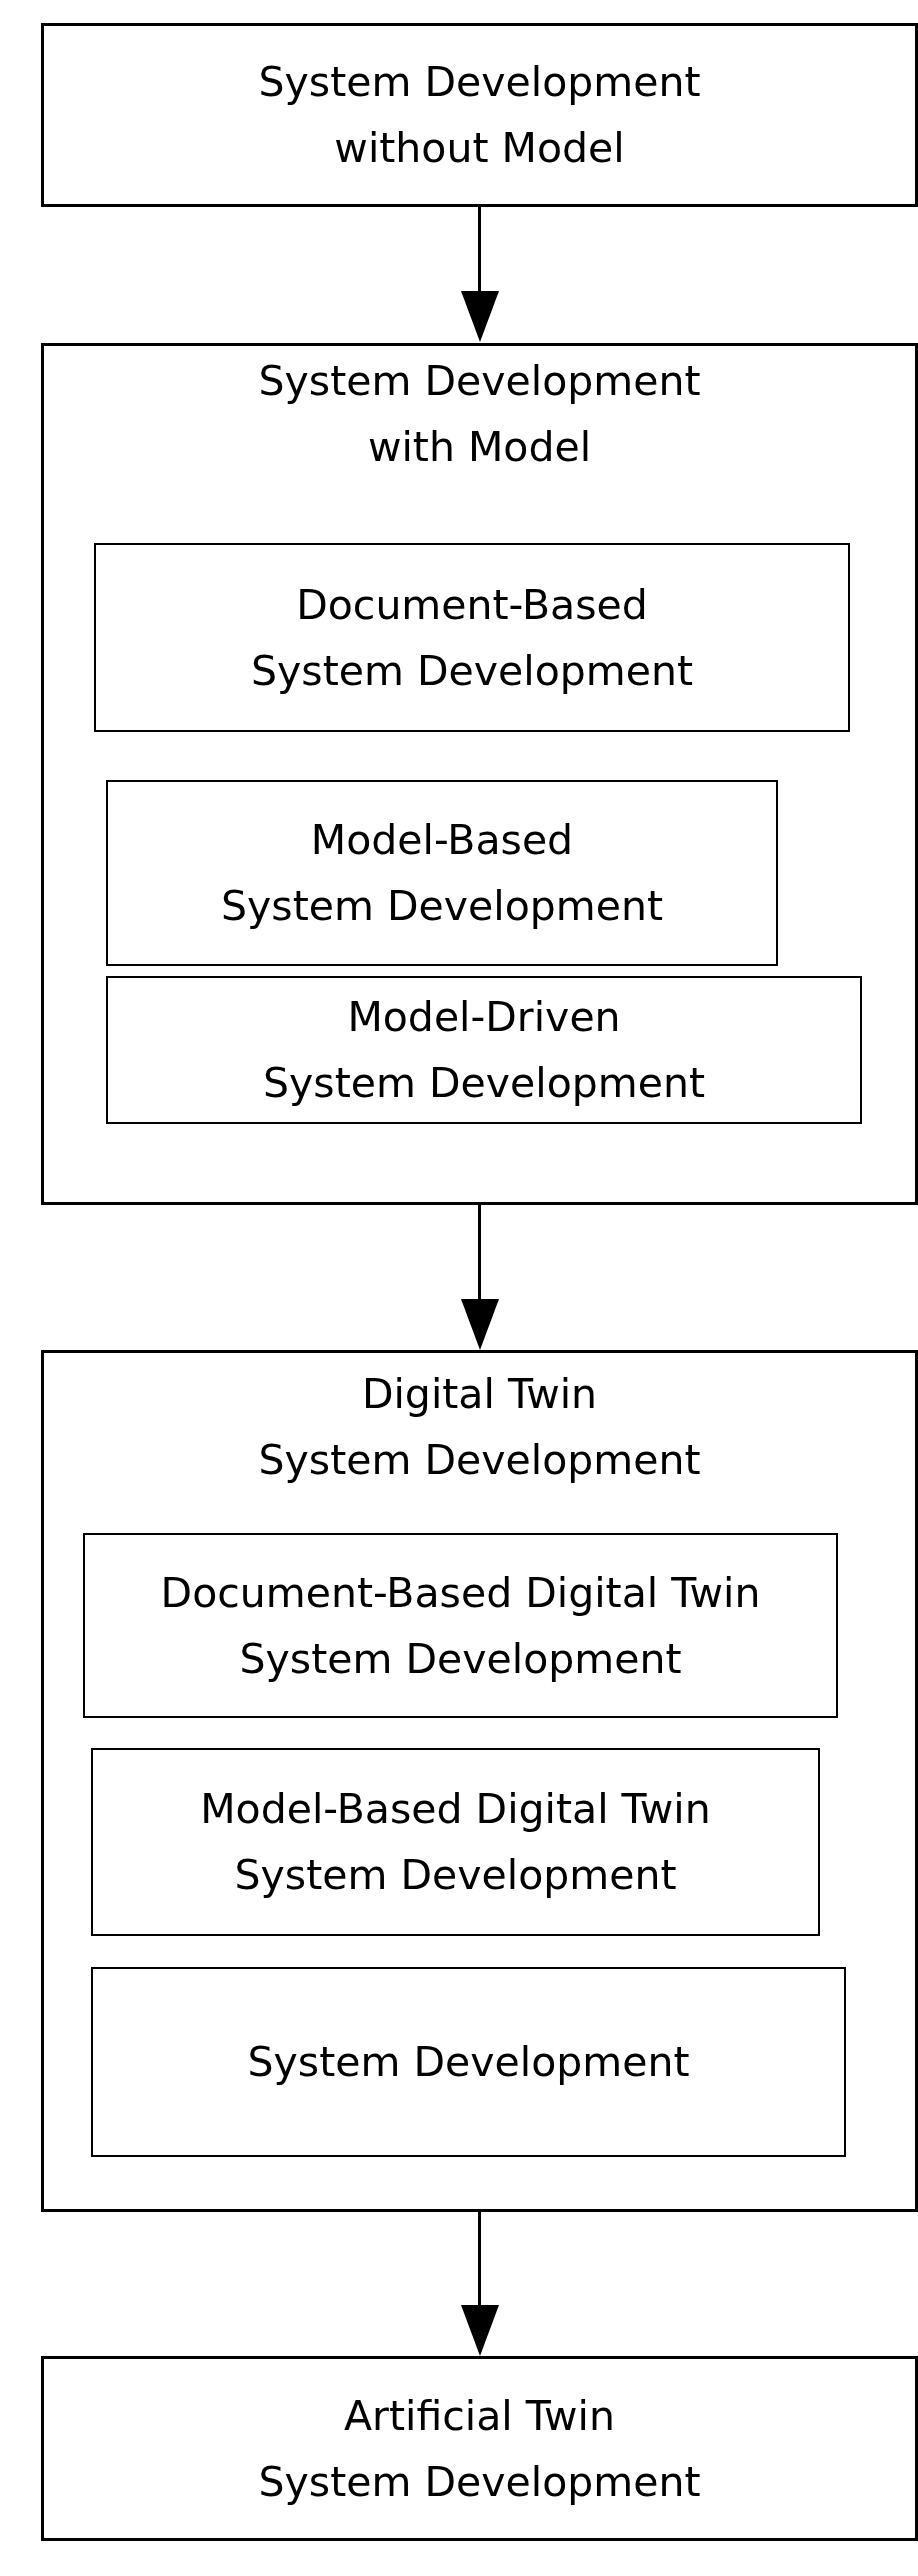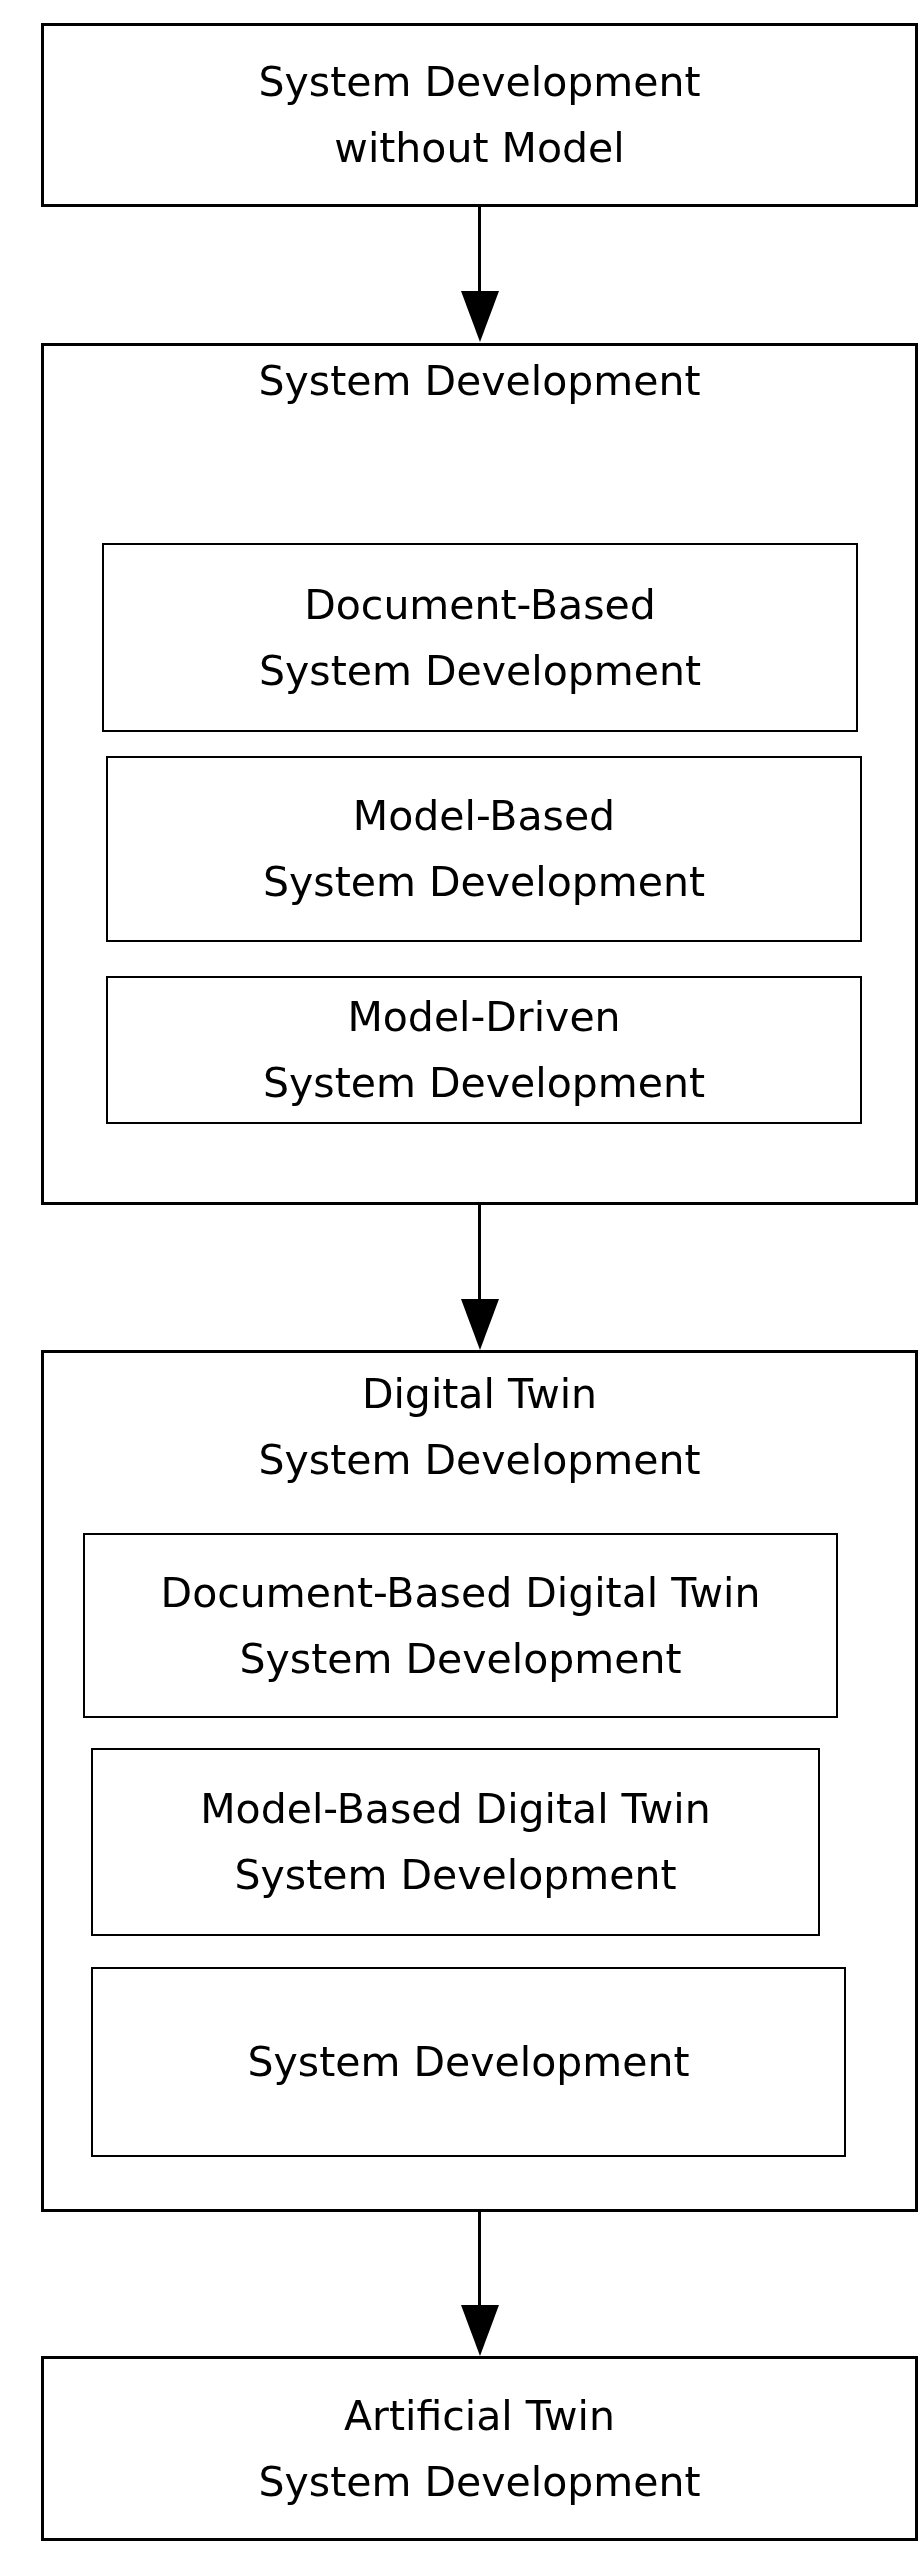--- a/index.html
+++ b/index.html
@@ -37,26 +37,27 @@
   </div>
 
   <div>
     <div class="stem" style="left:455px;top:207px;height:90px"></div>
     <div class="head" style="left:438px;top:291px"></div>
   </div>
 
   <div class="box outer" style="left:18px;top:343px;width:877px;height:862px"></div>
   <div class="title" style="top:348px">
     <div>System Development</div>
+    <div>with Model</div>
   </div>
-  <div class="box inner center-v" style="left:79px;top:543px;width:756px;height:189px">
+  <div class="box inner center-v" style="left:71px;top:543px;width:756px;height:189px">
     <div class="label">Document-Based</div>
     <div class="label">System Development</div>
   </div>
-  <div class="box inner center-v" style="left:83px;top:756px;width:756px;height:186px">
+  <div class="box inner center-v" style="left:83px;top:780px;width:672px;height:186px">
     <div class="label">Model-Based</div>
     <div class="label">System Development</div>
   </div>
   <div class="box inner center-v" style="left:83px;top:976px;width:756px;height:148px">
     <div class="label">Model-Driven</div>
     <div class="label">System Development</div>
   </div>
 
   <div>
     <div class="stem" style="left:455px;top:1205px;height:100px"></div>

